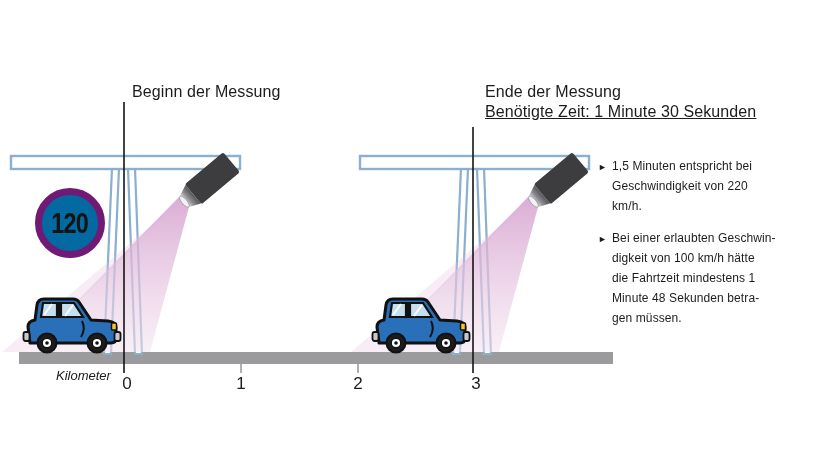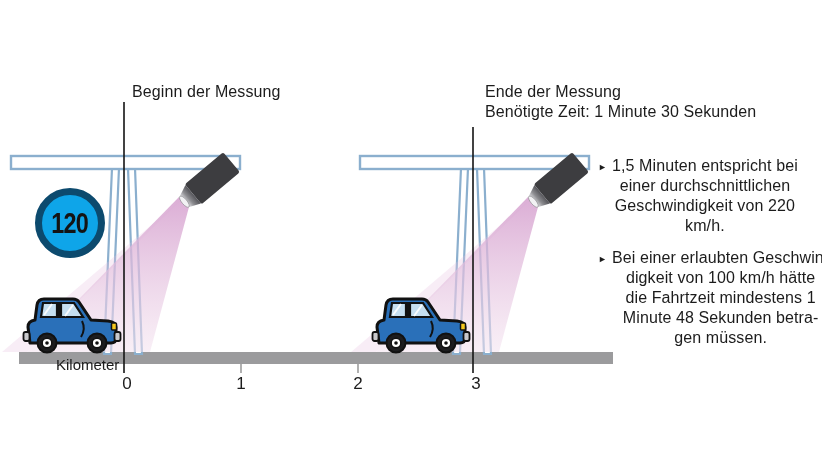--- a/index.html
+++ b/index.html
@@ -4,35 +4,35 @@
 <style>
   html,body{margin:0;padding:0;background:#fff;}
   .stage{
     position:relative;width:822px;height:462px;background:#ffffff;overflow:hidden;
     font-family:"Liberation Sans", sans-serif;color:#1c1c1c;
   }
   .stage svg.scene{position:absolute;left:0;top:0;}
   .label{position:absolute;font-size:16px;line-height:19px;letter-spacing:.1px;white-space:nowrap;}
   .start-label{left:132px;top:82px;}
   .end-label{left:485px;top:82px;}
-  .end-sublabel{left:485px;top:102px;}
+  .end-sublabel{left:485px;top:102px;text-decoration:underline;}
   .speed-sign{
     position:absolute;left:35px;top:188px;width:56px;height:56px;
-    border:7px solid #0c4a6e;border-radius:50%;background:#0ea5e9;
+    border:7px solid #701a75;border-radius:50%;background:#0369a1;
     display:flex;align-items:center;justify-content:center;
   }
   .speed-sign span{
     font-size:30px;font-weight:700;color:#141414;transform:scaleX(.78);
     letter-spacing:-1px;
   }
   .notes{position:absolute;left:598px;top:156px;width:224px;}
   .note-item{display:flex;margin:0 0 12px 0;}
   .note-marker{width:14px;flex:0 0 14px;font-size:9px;line-height:20px;padding-top:1px;color:#1c1c1c;}
-  .note-lines div{font-size:16px;line-height:20px;letter-spacing:.1px;white-space:nowrap;text-align:center;}
-  .km-label{position:absolute;left:56px;top:356px;font-size:15px;}
+  .note-lines div{font-size:12px;line-height:20px;letter-spacing:.1px;white-space:nowrap;}
+  .km-label{position:absolute;left:56px;top:368px;font-size:13px;font-style:italic;}
   .tick-num{position:absolute;top:374px;font-size:17px;transform:translateX(-50%);}
   .tick-0{left:127px;} .tick-1{left:241px;} .tick-2{left:358px;} .tick-3{left:476px;}
 </style>
 </head>
 <body>
 
 <div class="stage">
 
   <svg class="scene" width="822" height="462" viewBox="0 0 822 462">
     <defs>
@@ -110,21 +110,20 @@
   <div class="tick-num tick-0">0</div>
   <div class="tick-num tick-1">1</div>
   <div class="tick-num tick-2">2</div>
   <div class="tick-num tick-3">3</div>
 
   <div class="notes">
     <div class="note-item">
       <span class="note-marker">►</span>
       <div class="note-lines">
         <div>1,5 Minuten entspricht bei</div>
-        <div>einer durchschnittlichen</div>
         <div>Geschwindigkeit von 220</div>
         <div>km/h.</div>
       </div>
     </div>
     <div class="note-item">
       <span class="note-marker">►</span>
       <div class="note-lines">
         <div>Bei einer erlaubten Geschwin-</div>
         <div>digkeit von 100 km/h hätte</div>
         <div>die Fahrtzeit mindestens 1</div>

